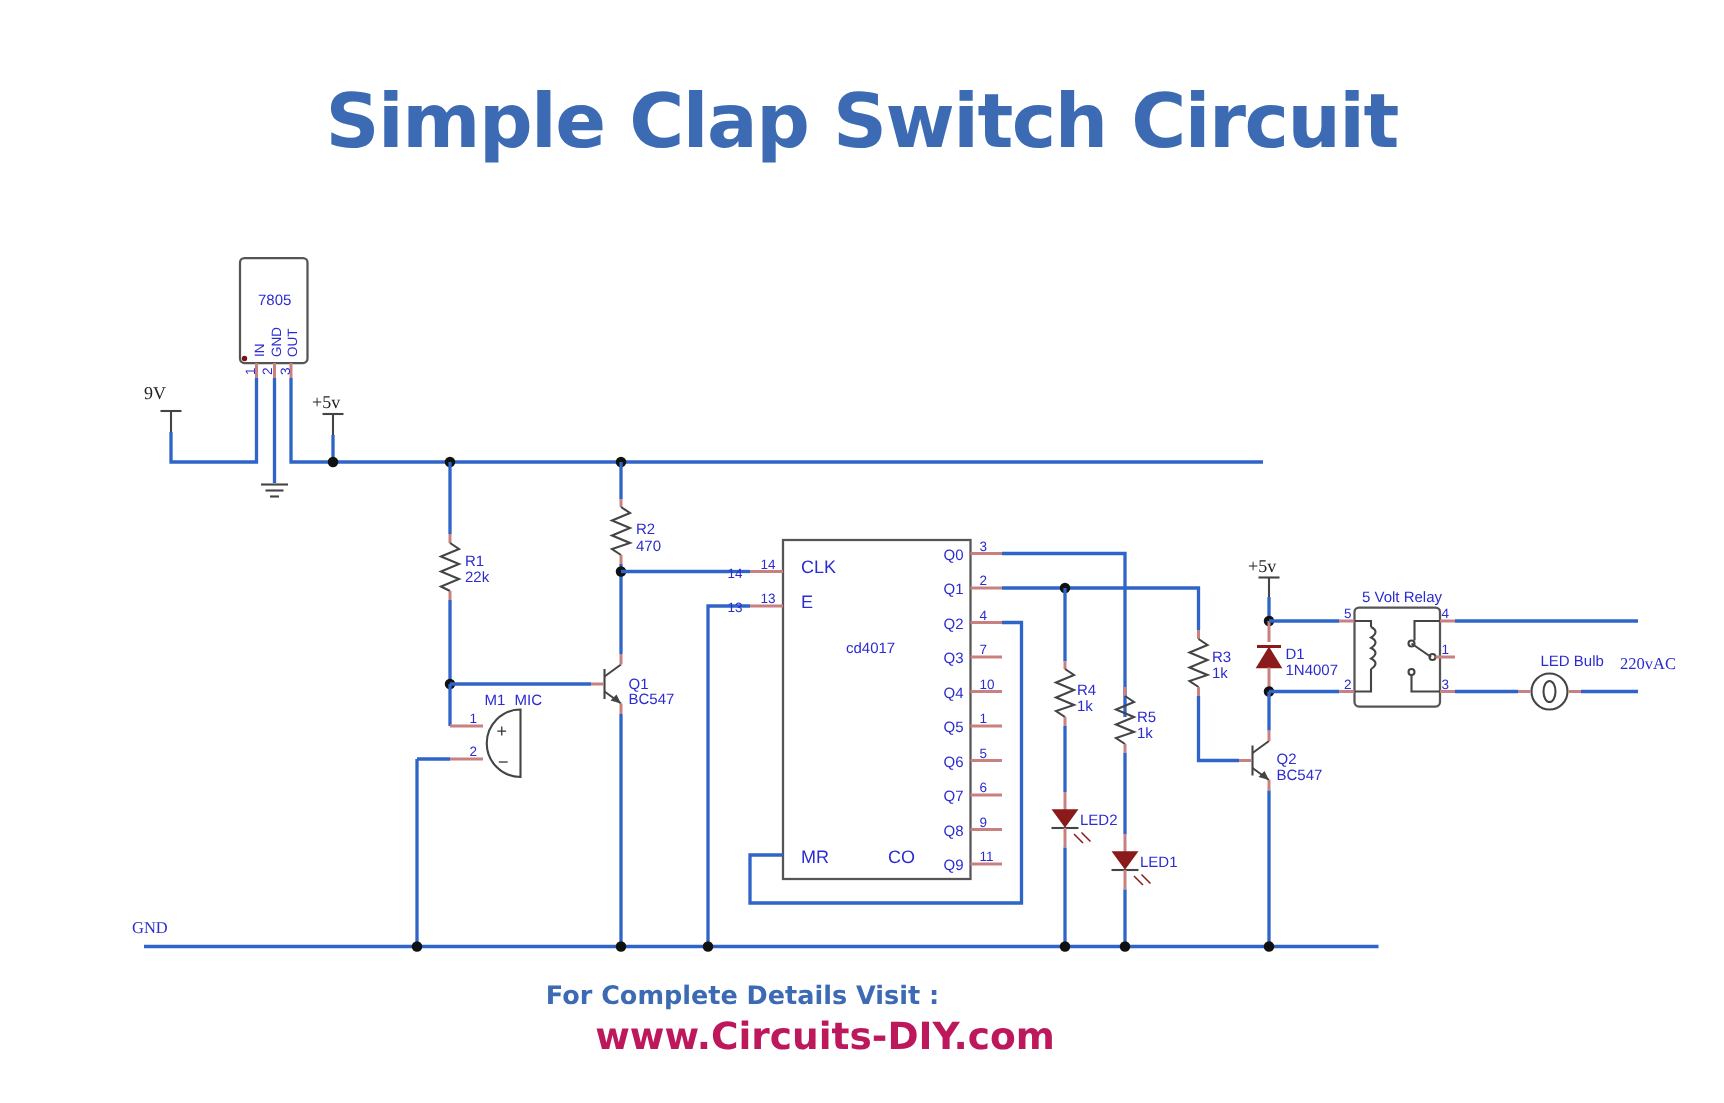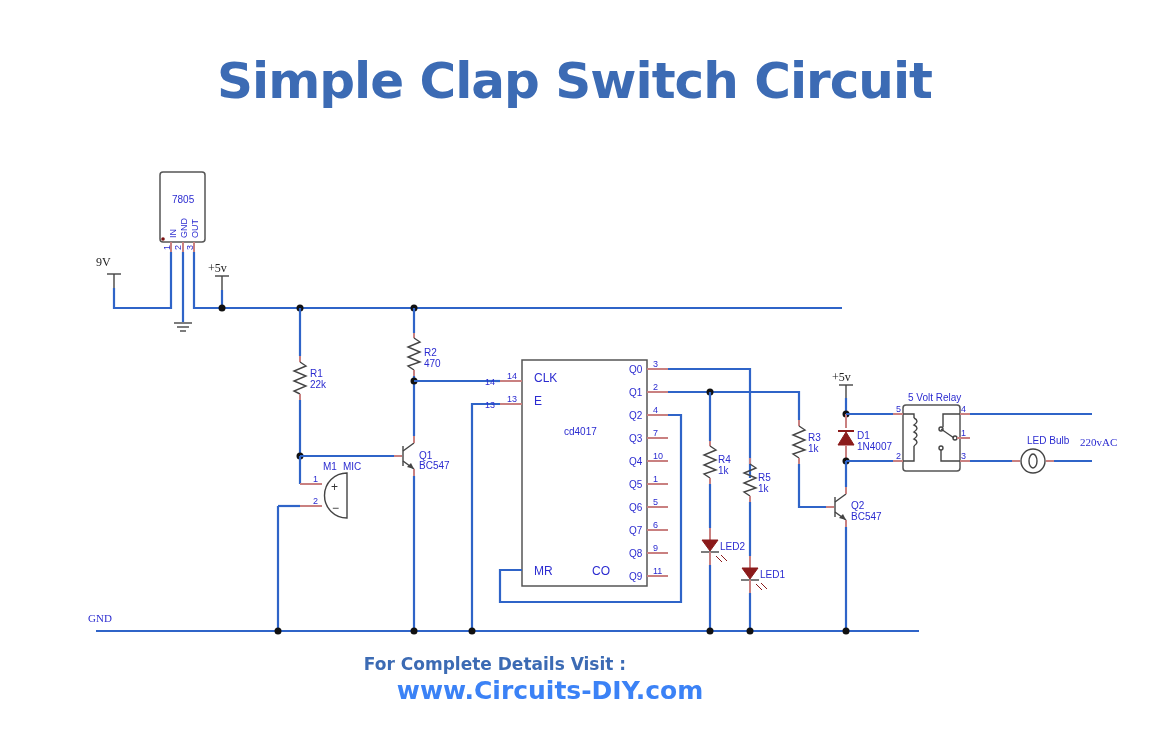--- a/index.html
+++ b/index.html
@@ -1,19 +1,19 @@
 <!DOCTYPE html>
 <html><head>
   <meta charset="utf-8">
   <style>
     html,body{margin:0;padding:0;background:#fff;}
     body{width:1149px;height:735px;position:relative;overflow:hidden;font-family:"Liberation Sans",sans-serif;}
     .title{position:absolute;left:0;top:52px;width:1149px;text-align:center;font-family:"DejaVu Sans",sans-serif;font-weight:bold;font-size:50px;color:#3c6bb4;letter-spacing:-1px;}
     .footer1{position:absolute;left:0;top:654px;width:990px;text-align:center;font-family:"DejaVu Sans",sans-serif;font-weight:bold;font-size:17px;color:#3c6bb4;}
-    .footer2{position:absolute;left:0;top:676px;width:1100px;text-align:center;font-family:"DejaVu Sans",sans-serif;font-weight:bold;font-size:25px;color:#3b82f6;}
+    .footer2{position:absolute;left:0;top:676px;width:1100px;text-align:center;font-family:"DejaVu Sans",sans-serif;font-weight:bold;font-size:25px;color:#be185d;}
     svg{position:absolute;left:0;top:0;}
     .w{stroke:#2f64c8;stroke-width:2.2;fill:none;}
     .p{stroke:#c98080;stroke-width:2;fill:none;}
     .c{stroke:#444;stroke-width:1.4;fill:none;}
     .box{stroke:#555;stroke-width:1.5;fill:#fff;}
     .t{font-family:"Liberation Sans",sans-serif;fill:#2b2bd0;font-size:10px;}
     .ts{font-family:"Liberation Sans",sans-serif;fill:#2b2bd0;font-size:12px;}
     .tser{font-family:"Liberation Serif",serif;fill:#222;font-size:12px;}
     .tserb{font-family:"Liberation Serif",serif;fill:#2b2bd0;font-size:11px;}
     .pin{font-family:"Liberation Sans",sans-serif;fill:#2b2bd0;font-size:9px;}

